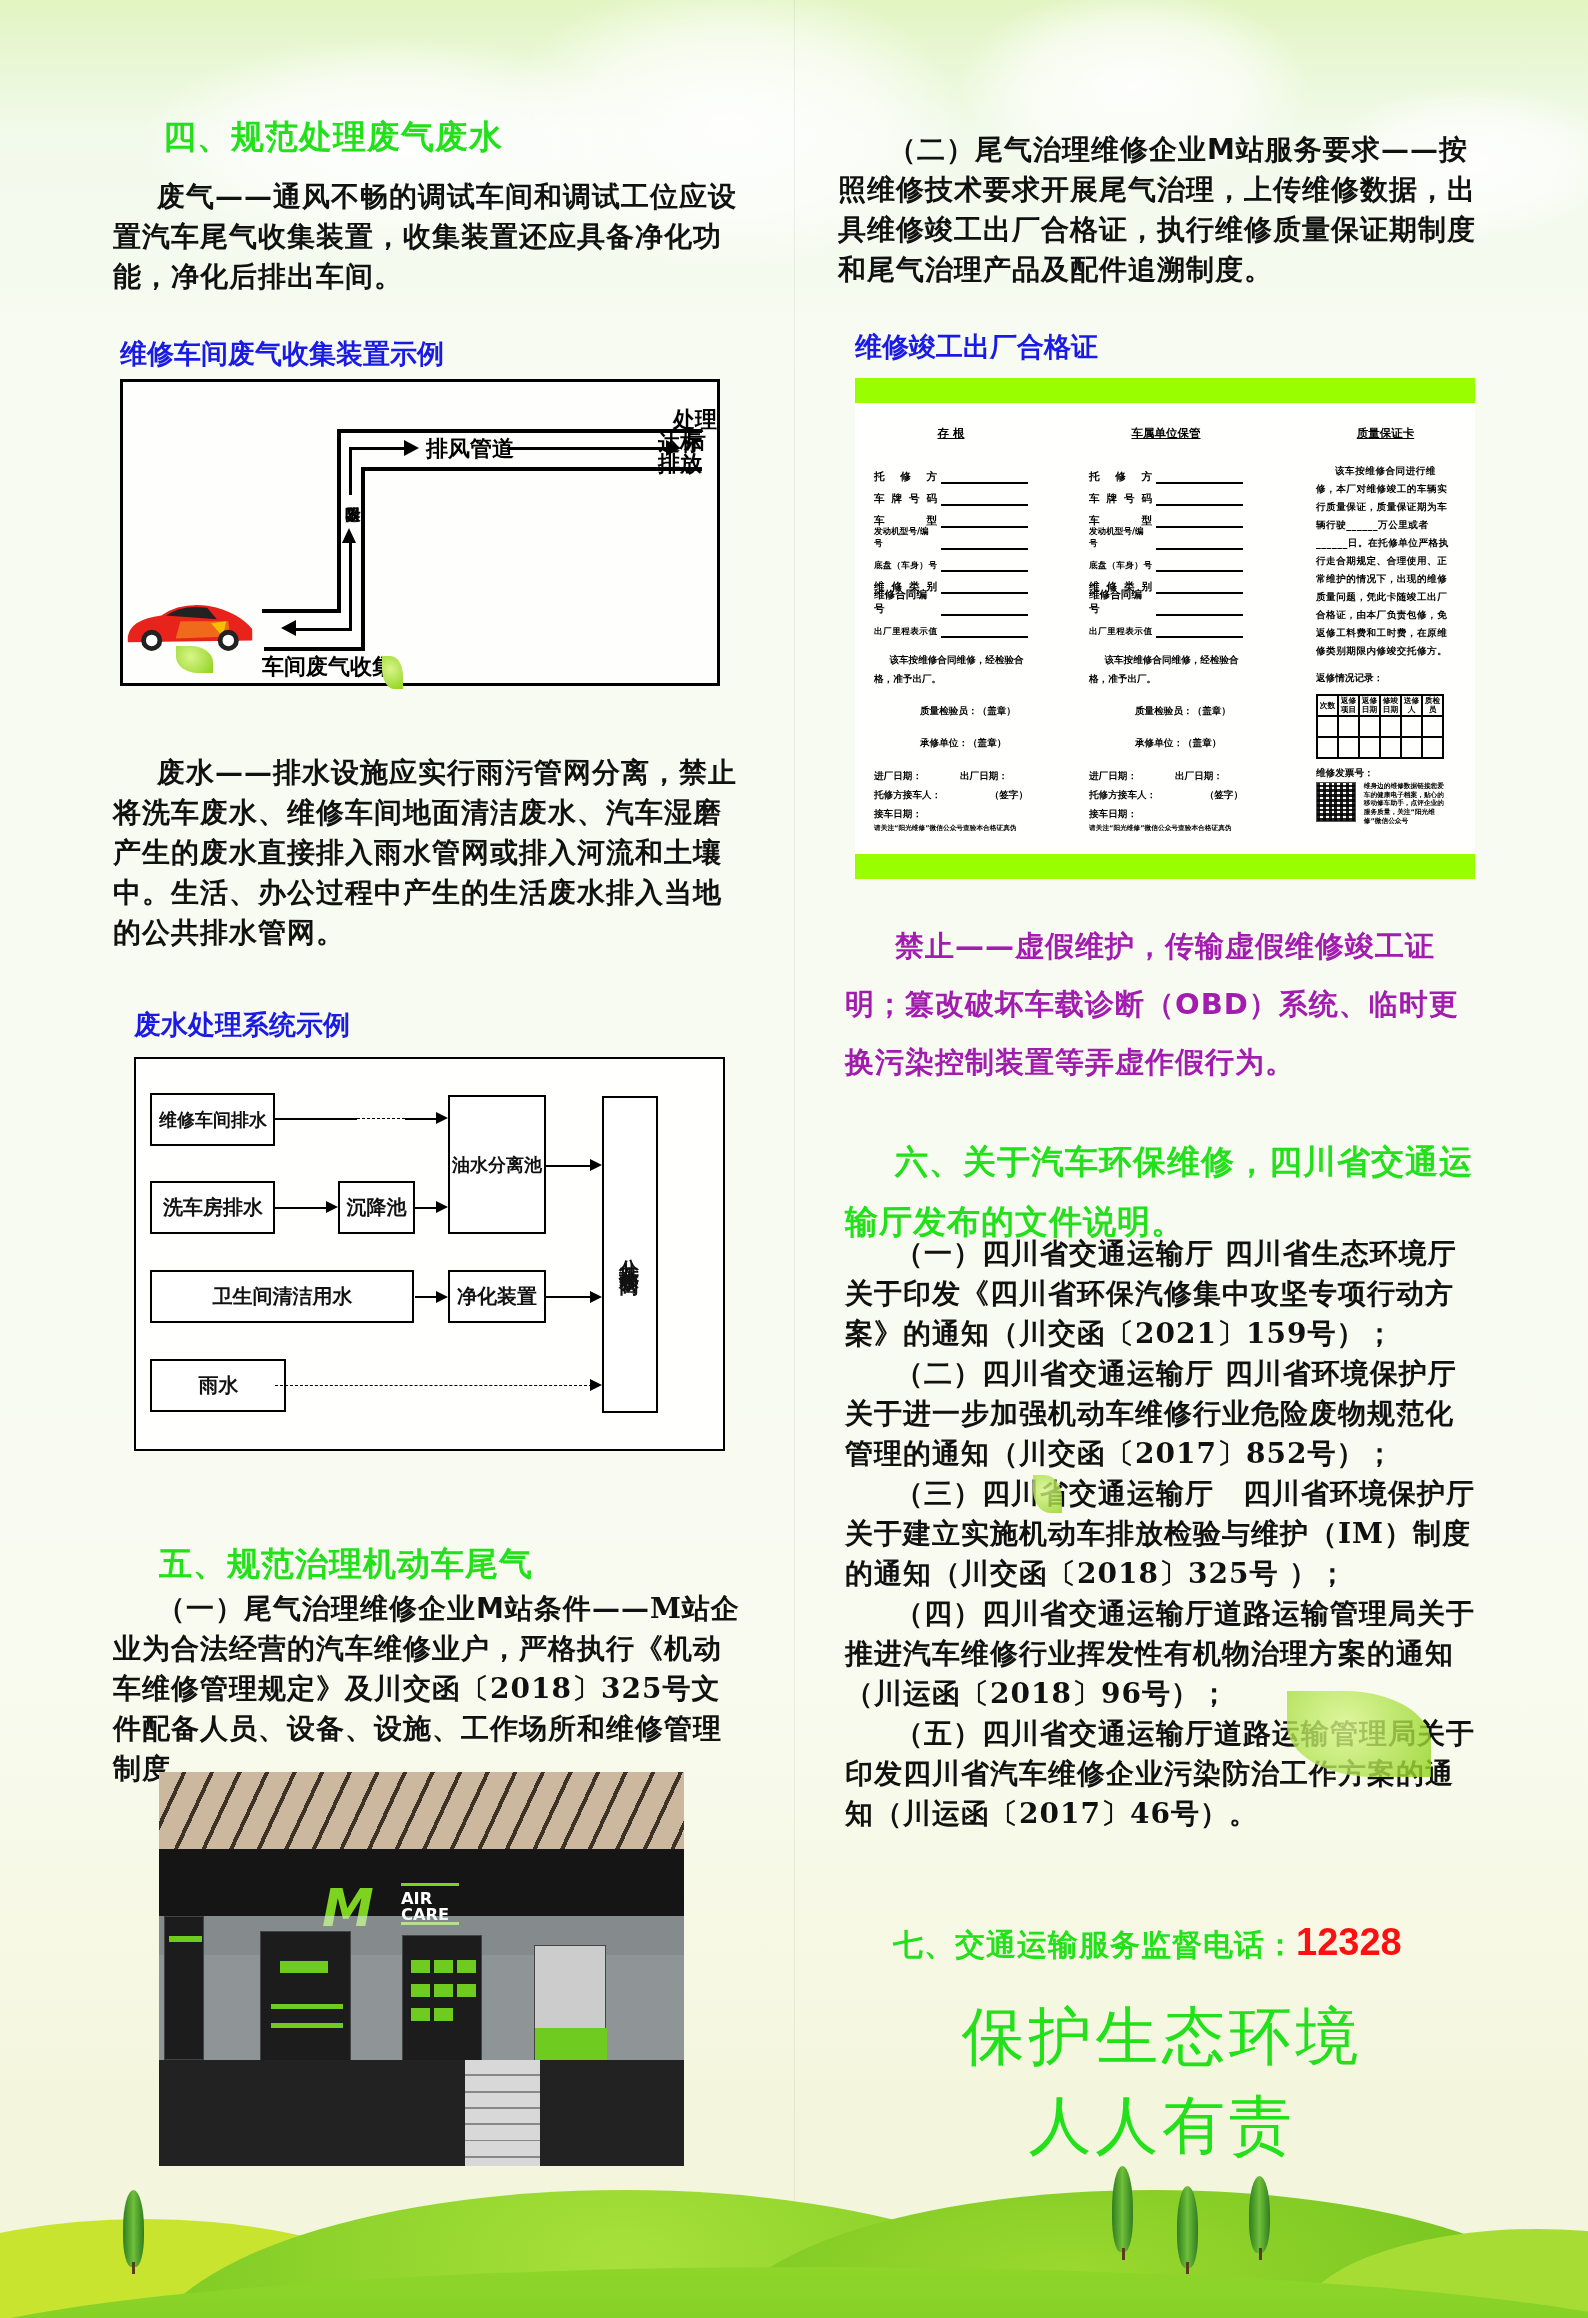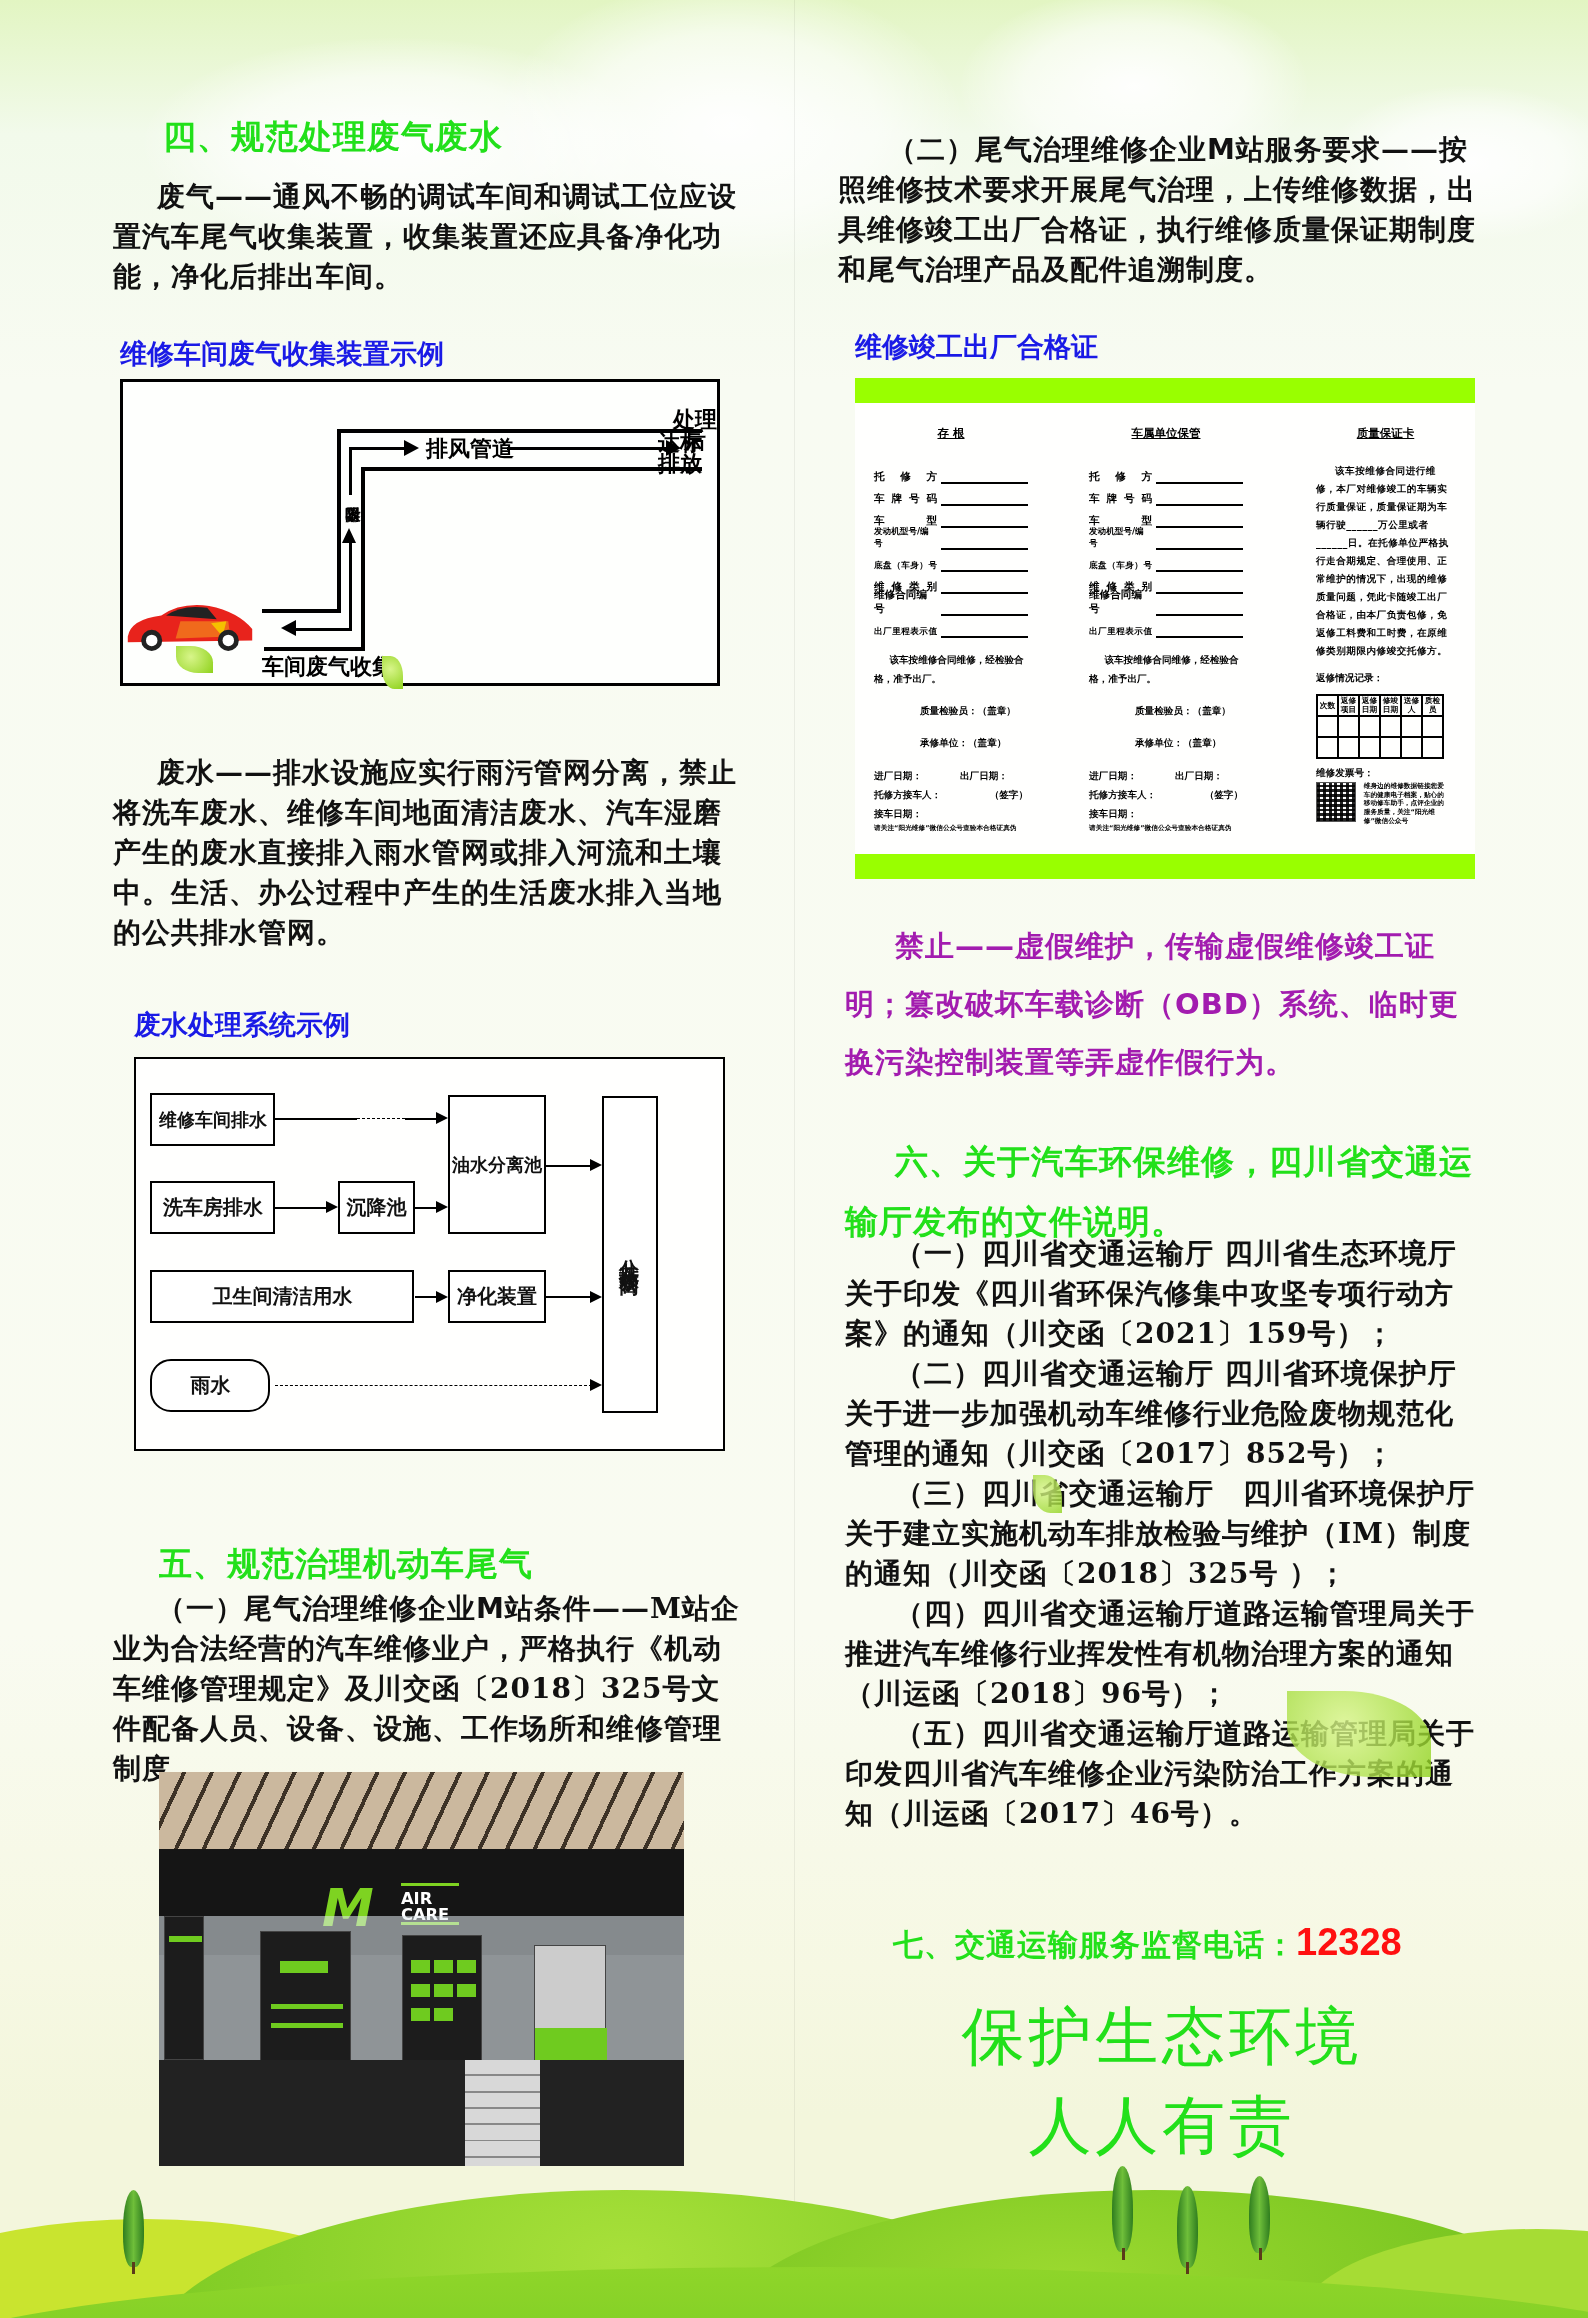--- a/index.html
+++ b/index.html
@@ -136,21 +136,21 @@
 <div class="abs body-txt" style="left:113px;top:753px;width:634px;text-indent:44px;">
   <b>废水</b><span>——排水设施应实行雨污管网分离，禁止将洗车废水、维修车间地面清洁废水、汽车湿磨产生的废水直接排入雨水管网或排入河流和土壤中。生活、办公过程中产生的生活废水排入当地的公共排水管网。</span>
 </div>
 
 <div class="abs h-blue" style="left:134px;top:1007px;width:591px;">废水处理系统示例</div>
 
 <div class="diag2">
   <div class="box" style="left:14.4px;top:34px;width:125px;height:53px;font-size:18px;">维修车间排水</div>
   <div class="box" style="left:14.4px;top:122px;width:125px;height:53px;">洗车房排水</div>
   <div class="box" style="left:14.4px;top:211px;width:264px;height:53px;">卫生间清洁用水</div>
-  <div class="box" style="left:14.4px;top:300px;width:120px;height:53px;border-radius:21px;">雨水</div>
+  <div class="box" style="left:14.4px;top:300px;width:136px;height:53px;">雨水</div>
   <div class="box" style="left:202px;top:122px;width:77px;height:53px;">沉降池</div>
   <div class="box" style="left:312px;top:36px;width:98px;height:139px;font-size:18px;">油水分离池</div>
   <div class="box" style="left:312px;top:211px;width:98px;height:53px;">净化装置</div>
   <div class="box vbox" style="left:466px;top:37px;width:56px;height:317px;">公共排水管网</div>
 
   <div class="line" style="left:139px;top:59px;width:82px;"></div>
   <div class="dash" style="left:221px;top:59px;width:48px;"></div>
   <div class="line" style="left:269px;top:59px;width:34px;"></div>
   <div class="ah" style="left:300px;top:53px;"></div>
 

